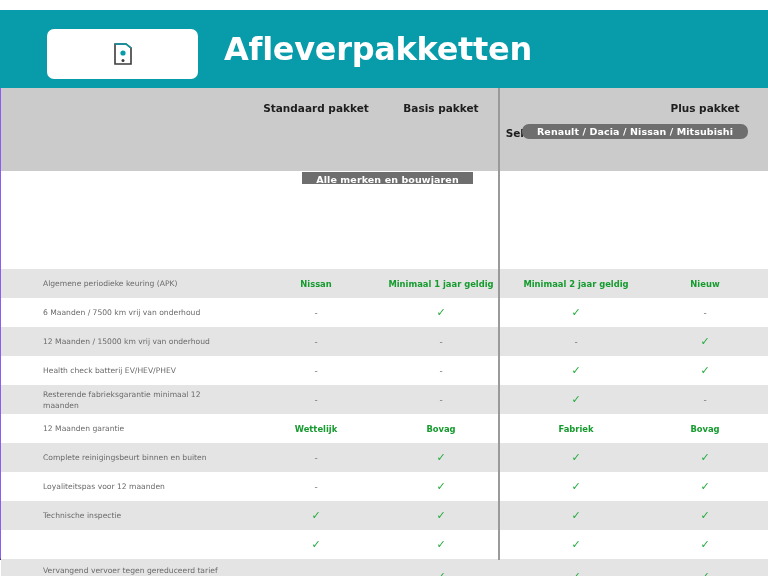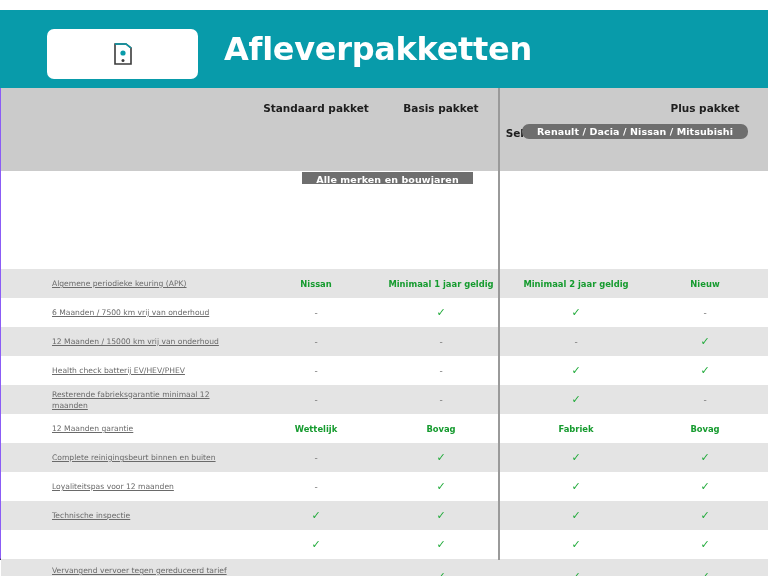--- a/index.html
+++ b/index.html
@@ -201,27 +201,26 @@
     height: 29px;
     display: flex;
     align-items: center;
   }
   .row.tall { height: 34px; }
   .row.odd { background: #e4e4e4; }
   .row.even { background: #ffffff; }
 
   .rlabel {
     position: absolute;
-    left: 51px;
+    left: 42px;
     width: 195px;
     font-family: "DejaVu Sans", sans-serif;
     font-size: 7.6px;
     color: #6a6a6a;
     line-height: 1.45;
-    text-decoration: underline;
   }
   .cell {
     position: absolute;
     text-align: center;
     font-family: "DejaVu Sans", sans-serif;
     font-size: 7.6px;
     color: #6a6a6a;
   }
   .cell.c1 { left: 245px; width: 140px; }
   .cell.c2 { left: 385px; width: 110px; }

